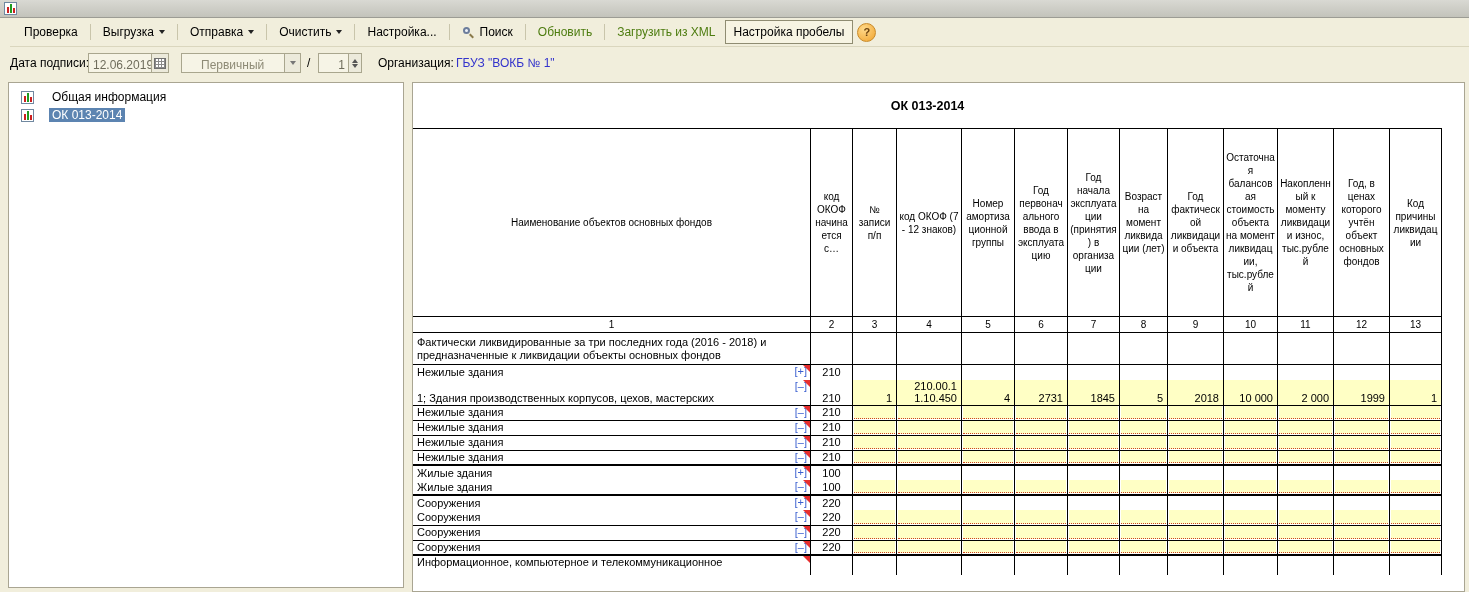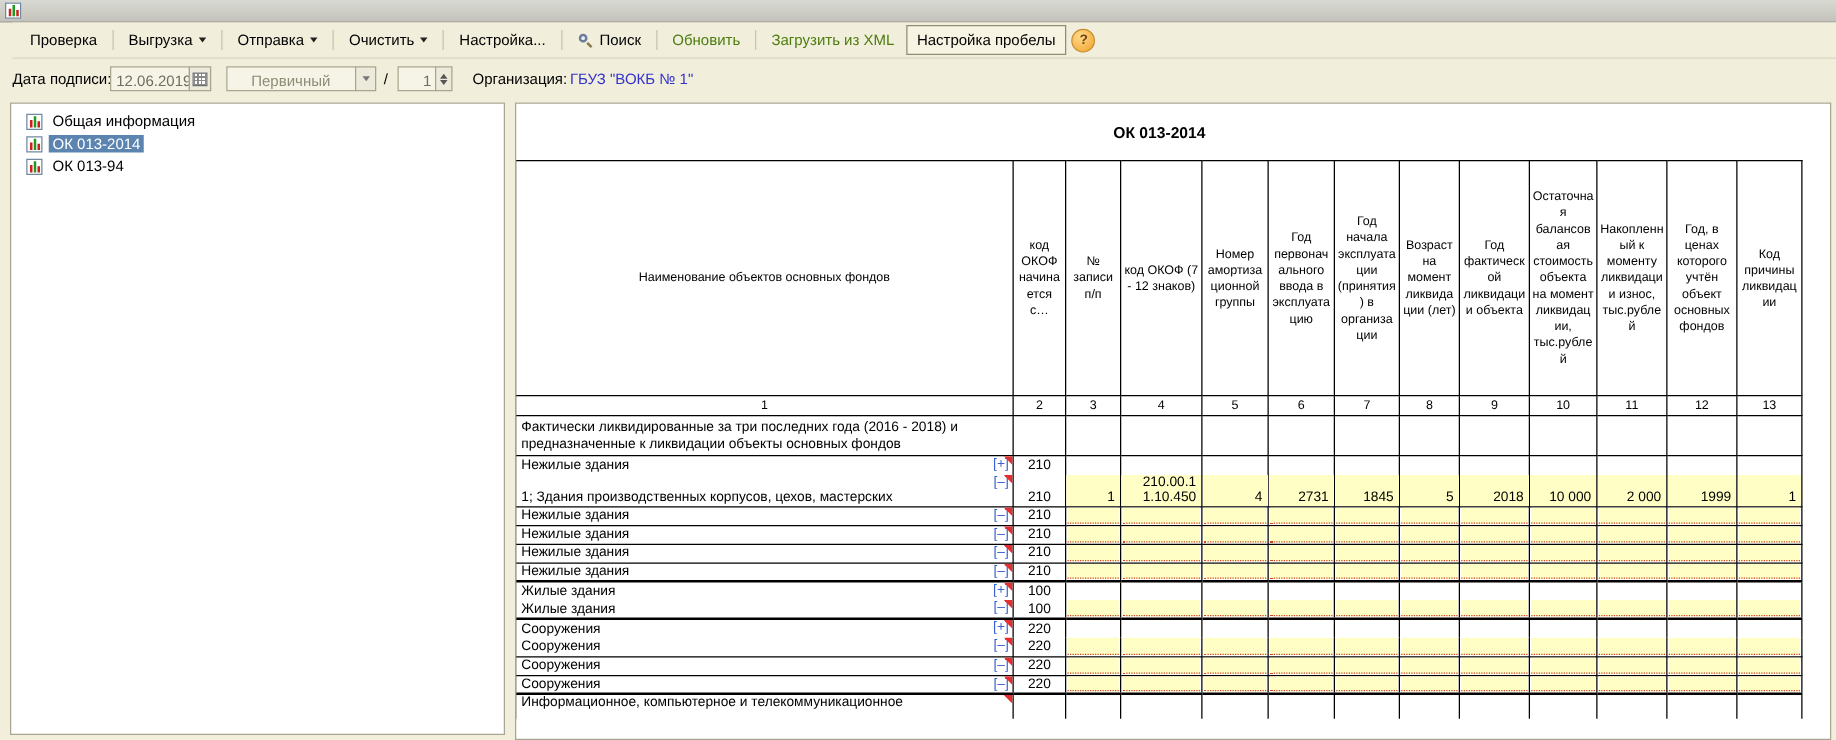--- a/index.html
+++ b/index.html
@@ -48,21 +48,21 @@
     background:
       repeating-linear-gradient(90deg,#8a8a8a 0 1px,transparent 1px 3px),
       repeating-linear-gradient(0deg,#8a8a8a 0 1px,transparent 1px 3px),#fff;}
   .spin{display:flex;flex-direction:column;justify-content:center;gap:1px;width:11px;align-items:center;}
   .tri-up{width:0;height:0;border-left:3px solid transparent;border-right:3px solid transparent;border-bottom:4px solid #555;}
   .tri-dn{width:0;height:0;border-left:3px solid transparent;border-right:3px solid transparent;border-top:4px solid #555;}
   .org-link{position:absolute;top:9px;color:#3333cc;cursor:pointer;}
   
   .tree-pane{position:absolute;left:8px;top:82px;width:396px;height:506px;background:#fff;
     border:1px solid #a9a592;box-sizing:border-box;padding-top:5px;}
-  .tree-item{display:flex;align-items:center;gap:5px;padding:1px 4px 1px 12px;height:16px;font-size:12px;}
+  .tree-item{display:flex;align-items:center;gap:15px;padding:1px 4px 1px 12px;height:16px;font-size:12px;}
   .tree-item .lbl{padding:0 3px;line-height:14px;}
   .tree-item.selected .lbl{background:#5c84b1;color:#fff;}
   .table-pane{position:absolute;left:412px;top:82px;right:4px;bottom:0;background:#fff;
     border:1px solid #a9a592;box-sizing:border-box;overflow:hidden;}
   .table-title{position:absolute;top:16px;left:0;width:1029px;text-align:center;
     font-weight:bold;font-size:12.5px;}
   
   table.grid{position:absolute;top:45px;left:-1px;border-collapse:collapse;table-layout:fixed;
     width:1029px;font-size:11px;}
   .grid th{border:1px solid #000;font-weight:normal;text-align:center;vertical-align:middle;
@@ -178,28 +178,20 @@
       </span>
     <span class="lbl">Общая информация</span>
   </div>
   <div class="tree-item selected">
     <span class="chart-icon">
         <i class="b1"></i>
         <i class="b2"></i>
         <i class="b3"></i>
       </span>
     <span class="lbl">ОК 013-2014</span>
-  </div>
-  <div class="tree-item">
-    <span class="chart-icon">
-        <i class="b1"></i>
-        <i class="b2"></i>
-        <i class="b3"></i>
-      </span>
-    <span class="lbl">ОК 013-94</span>
   </div>
 </div>
 
 <div class="table-pane">
   <div class="table-title">ОК 013-2014</div>
   <table class="grid">
     <colgroup>
       <col style="width:398px">
         <col style="width:42px">
         <col style="width:44px">

